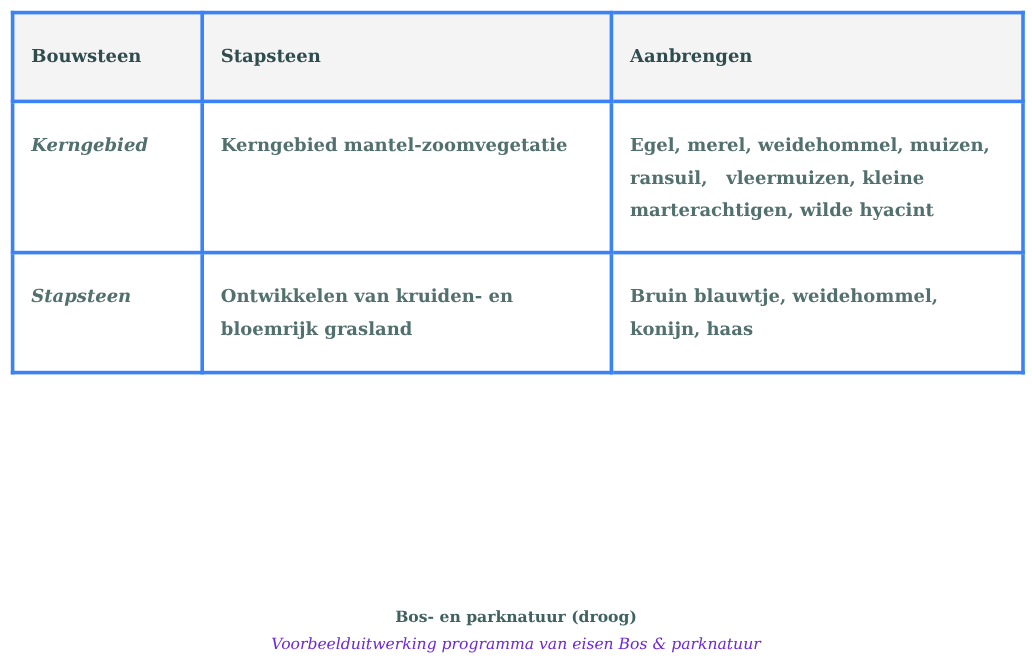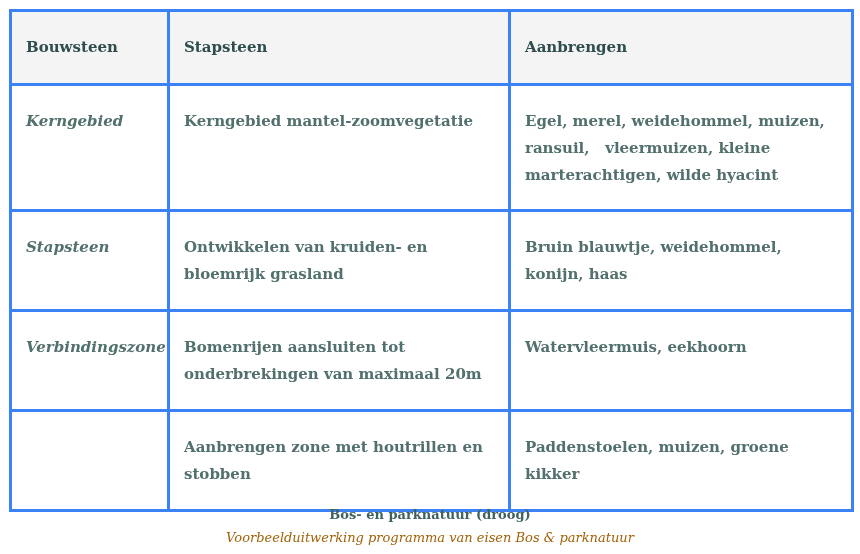--- a/index.html
+++ b/index.html
@@ -15,21 +15,21 @@
   td.bouwsteen { font-style: italic; }
   col.c1 { width: 158px; }
   col.c2 { width: 341px; }
   col.c3 { width: 343px; }
   tr.r1 td { height: 83px; }
   tr.r2 td { height: 57px; }
   tr.r3 td { height: 57px; }
   tr.r4 td { height: 57px; }
   .caption { position: absolute; left: 0; width: 860px; text-align: center; }
   .caption-title { top: 507px; font-size: 13px; font-weight: bold; color: #3f6260; }
-  .caption-sub { top: 530px; font-size: 13px; font-style: italic; color: #a16207; }
+  .caption-sub { top: 530px; font-size: 13px; font-style: italic; color: #6d28d9; }
 </style>
 </head>
 <body>
 
 <table class="main">
   <colgroup>
       <col class="c1">
       <col class="c2">
       <col class="c3">
     </colgroup>
@@ -44,27 +44,17 @@
     <tr class="r1">
       <td class="bouwsteen">Kerngebied</td>
       <td>Kerngebied mantel-zoomvegetatie</td>
       <td style="white-space: pre-wrap; margin-left: 36px;">Egel, merel, weidehommel, muizen, ransuil,   vleermuizen, kleine marterachtigen, wilde hyacint</td>
     </tr>
     <tr class="r2">
       <td class="bouwsteen">Stapsteen</td>
       <td>Ontwikkelen van kruiden- en bloemrijk grasland</td>
       <td>Bruin blauwtje, weidehommel, konijn, haas</td>
     </tr>
-    <tr class="r3">
-      <td class="bouwsteen">Verbindingszone</td>
-      <td>Bomenrijen aansluiten tot onderbrekingen van maximaal 20m</td>
-      <td>Watervleermuis, eekhoorn</td>
-    </tr>
-    <tr class="r4">
-      <td class="bouwsteen"></td>
-      <td>Aanbrengen zone met houtrillen en stobben</td>
-      <td>Paddenstoelen, muizen, groene kikker</td>
-    </tr>
   </tbody>
 </table>
 
 <div class="caption caption-title">Bos- en parknatuur (droog)</div>
 <div class="caption caption-sub">Voorbeelduitwerking programma van eisen Bos &amp; parknatuur</div>
 
 </body></html>

